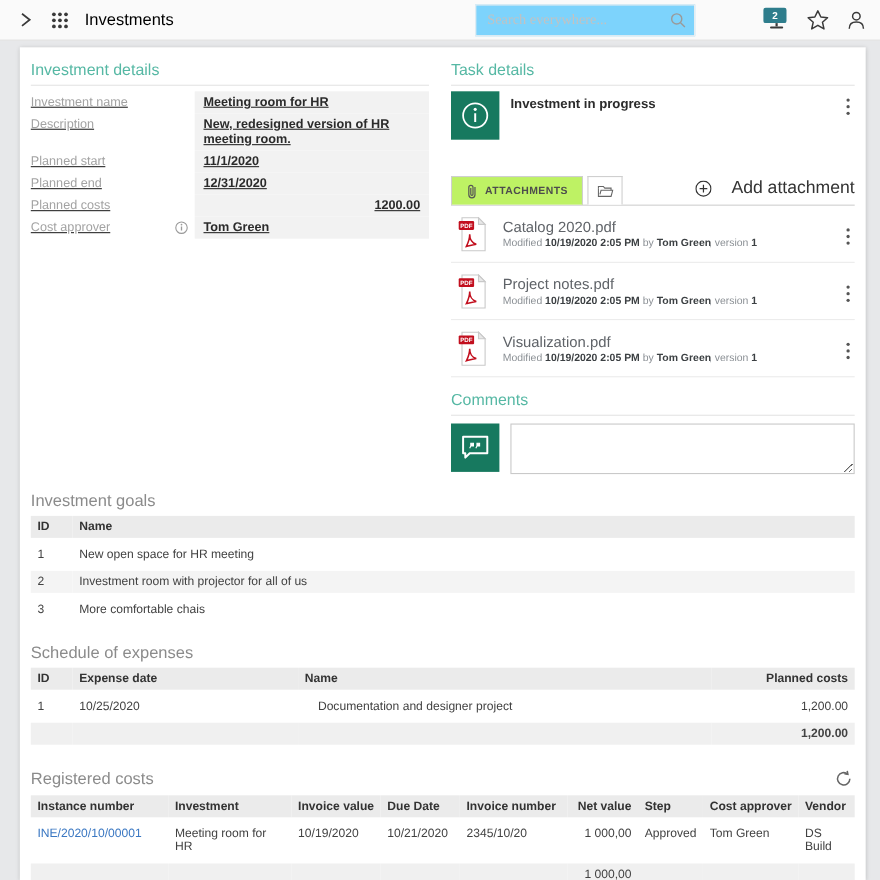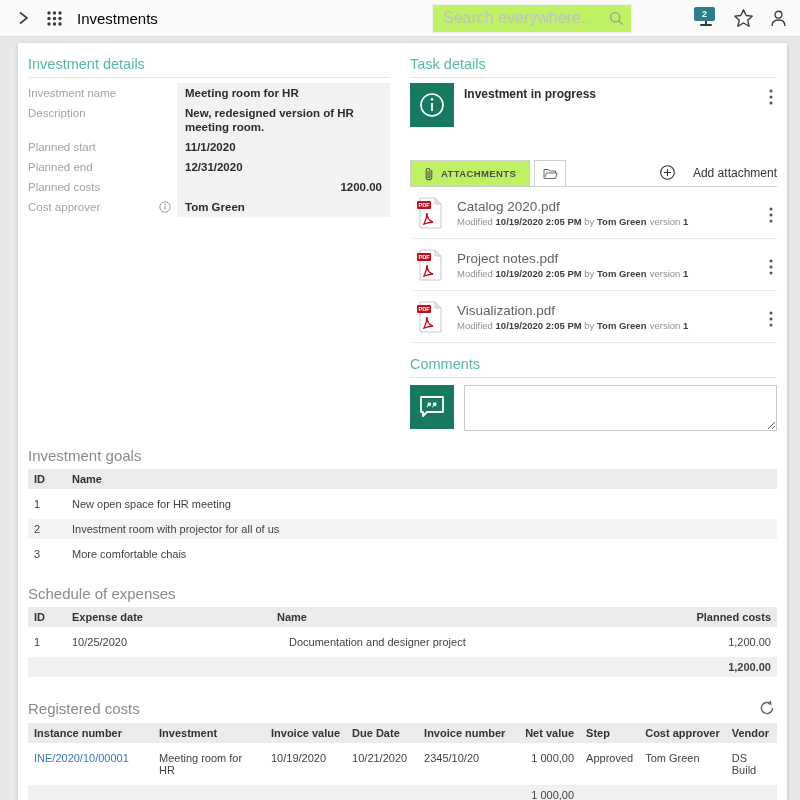--- a/index.html
+++ b/index.html
@@ -12,22 +12,22 @@
   
   .topbar {
     height:37px; background:#fafafa; border-bottom:1px solid #dfdfdf;
     display:flex; align-items:center; padding:0 10px 0 14px;
   }
   .tb-chevron { width:18px; height:18px; display:flex; align-items:center; justify-content:center; cursor:pointer; }
   .tb-grid { margin-left:14px; cursor:pointer; }
   .tb-title { margin-left:14px; font-size:15px; color:#000000; }
   .searchwrap { margin-left:auto; position:relative; width:200px; height:29px; }
   .searchwrap input {
-    width:100%; height:100%; border:1px solid #f0f0f0; background:#bef264;
-    font-family:Liberation Sans, sans-serif; font-size:16px; color:#555;
+    width:100%; height:100%; border:1px solid #f0f0f0; background:#7dd3fc;
+    font-family:Liberation Serif, serif; font-size:13px; color:#555;
     padding:0 30px 0 10px; outline:none;
   }
   .searchwrap input::placeholder { color:#c2c2c2; }
   .search-ico { position:absolute; right:8px; top:7px; }
   .tb-icons { display:flex; align-items:center; gap:15px; margin-left:62px; margin-right:2px; }
   .notif { position:relative; width:24px; height:22px; cursor:pointer; }
   .notif-screen {
     width:21px; height:14px; background:#2e7d8c; border-radius:2px;
     color:#fff; font-size:9px; font-weight:bold; display:flex; align-items:center; justify-content:center;
   }
@@ -40,21 +40,21 @@
   }
   .topgrid { display:flex; gap:20px; }
   .col-left { width:362px; flex:none; }
   .col-right { flex:1; min-width:0; }
   h2.teal {
     font-size:14.5px; font-weight:400; color:#56b8a4;
     padding:9px 0 5px 0; border-bottom:1px solid #e4e4e4; margin-bottom:5px;
   }
   h3.graytitle { font-size:15px; font-weight:400; color:#8b8b8b; }
   
-  .frow { display:flex; align-items:stretch; font-size:11.5px; line-height:14px; }
+  .frow { display:flex; align-items:stretch; font-size:11.5px; line-height:14px;text-decoration:underline; }
   .flabel { width:149px; flex:none; color:#a3a3a3; padding:3px 6px 3px 0;
             display:flex; justify-content:space-between; align-items:flex-start; }
   .fvalue { flex:1; background:#f2f2f2; font-weight:bold; color:#2b2b2b; padding:3px 8px; }
   .fvalue.num { text-align:right; }
   .info-ico { margin-top:1px; flex:none; }
   
   .taskrow { display:flex; align-items:flex-start; margin-top:2px; }
   .sq-icon { width:44px; height:44px; background:#17795f; flex:none;
              display:flex; align-items:center; justify-content:center; }
   .task-title { font-size:12px; font-weight:bold; margin:4px 0 0 10px; flex:1; }
@@ -64,21 +64,21 @@
   .tab-att {
     display:flex; align-items:center; gap:7px; background:#bef264;
     border:1px solid #cfcfcf; border-bottom:none; height:26px; padding:0 13px;
     font-size:9.5px; font-weight:bold; letter-spacing:.4px; color:#4d4d4d; cursor:pointer;
   }
   .tab-folder {
     width:32px; height:26px; background:#fff; border:1px solid #cfcfcf; border-bottom:none;
     margin-left:4px; display:flex; align-items:center; justify-content:center; cursor:pointer;
   }
   .add-att { margin-left:auto; display:flex; align-items:center; gap:18px;
-             font-size:12px; color:#333; padding-bottom:6px; cursor:pointer; }
+             font-size:16px; color:#333; padding-bottom:6px; cursor:pointer; }
   
   .attitem { display:flex; align-items:center; padding:10px 0 9px 6px; border-bottom:1px solid #ececec; }
   .attitem:last-of-type { border-bottom:none; }
   .att-text { margin-left:14px; flex:1; min-width:0; }
   .att-name { font-size:13.5px; color:#5f6368; }
   .att-meta { font-size:9.5px; color:#8b9095; margin-top:2px; }
   .att-meta b { color:#3c4043; }
   .att-meta .tight { margin-left:-2px; }
   
   .commentrow { display:flex; align-items:flex-start; margin-top:7px; }

